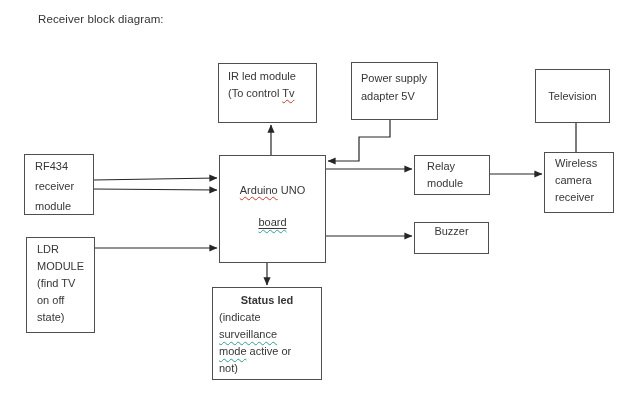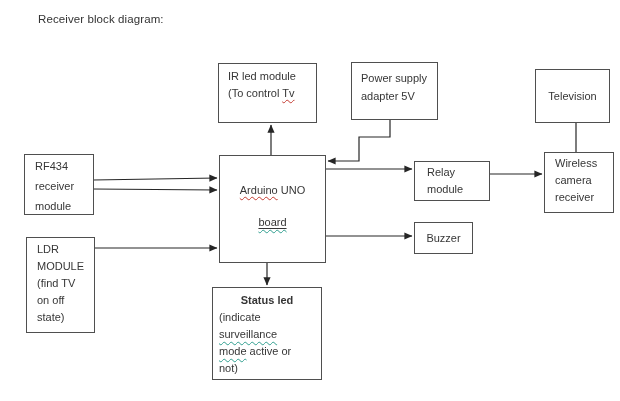--- a/index.html
+++ b/index.html
@@ -26,24 +26,24 @@
     line-height:17px;
   }
   .line{white-space:nowrap;}
   
   .b-ir{left:218px;top:63px;width:99px;height:60px;padding:4px 12px 0 9px;}
   .b-power{left:351px;top:62px;width:87px;height:58px;padding:6px 0 14px 9px;line-height:18px;}
   .b-tv{left:535px;top:69px;width:75px;height:54px;display:flex;align-items:center;justify-content:center;}
   .b-rf434{left:24px;top:154px;width:70px;height:61px;padding:1px 0 0 10px;line-height:20px;}
   .b-arduino{left:219px;top:155px;width:107px;height:108px;text-align:center;padding-top:26px;}
   .b-arduino .l2{margin-top:15px;}
-  .b-relay{left:414px;top:161px;width:76px;height:40px;padding:2px 0 0 12px;}
+  .b-relay{left:414px;top:155px;width:76px;height:40px;padding:2px 0 0 12px;}
   .b-wireless{left:544px;top:152px;width:70px;height:61px;padding:2px 0 0 10px;}
   .b-ldr{left:26px;top:237px;width:69px;height:96px;padding:3px 0 0 10px;}
-  .b-buzzer{left:414px;top:222px;width:59px;height:32px;display:flex;align-items:center;justify-content:center;}
+  .b-buzzer{left:414px;top:222px;width:75px;height:32px;display:flex;align-items:flex-start;justify-content:center;}
   .b-status{left:212px;top:287px;width:110px;height:93px;padding:4px 0 0 6px;}
   .b-status .t{font-weight:bold;text-align:center;padding-right:6px;}
   
   .sp-red{
     text-decoration:underline wavy #c43b31;
     text-decoration-thickness:1px;text-underline-offset:2px;
   }
   .sp-green{
     text-decoration:underline wavy #2f9e8f;
     text-decoration-thickness:1px;text-underline-offset:3px;

